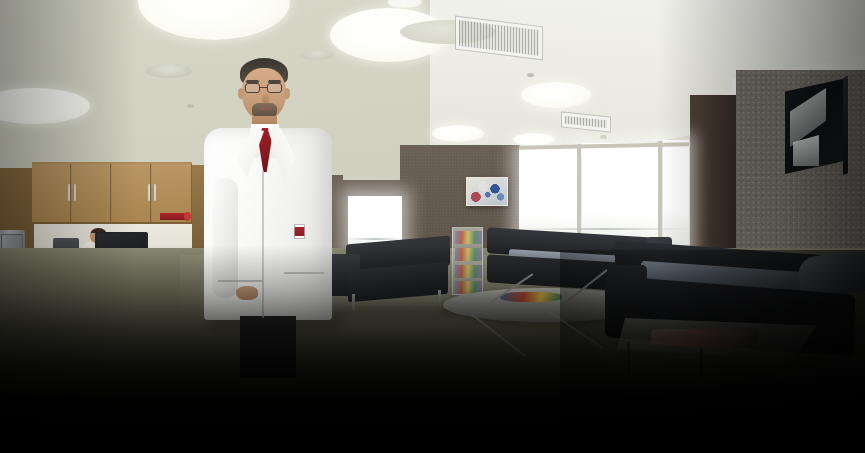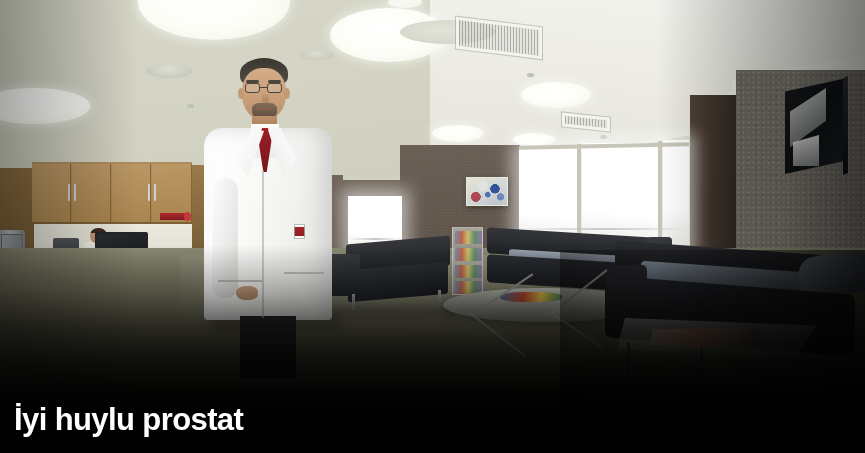--- a/index.html
+++ b/index.html
@@ -690,16 +690,15 @@
     <div class="dr-pocket-l"></div>
     <div class="dr-pocket-r"></div>
     <div class="dr-hand"></div>
   </div>
 
   <div class="vignette-dark-r"></div>
   <div class="vignette-sides"></div>
   <div class="vignette"></div>
 
   <div class="headline">
-    <span class="hl-line hl-white">İyi huylu prostat</span>
   </div>
 
 </div>
 
 </body></html>

